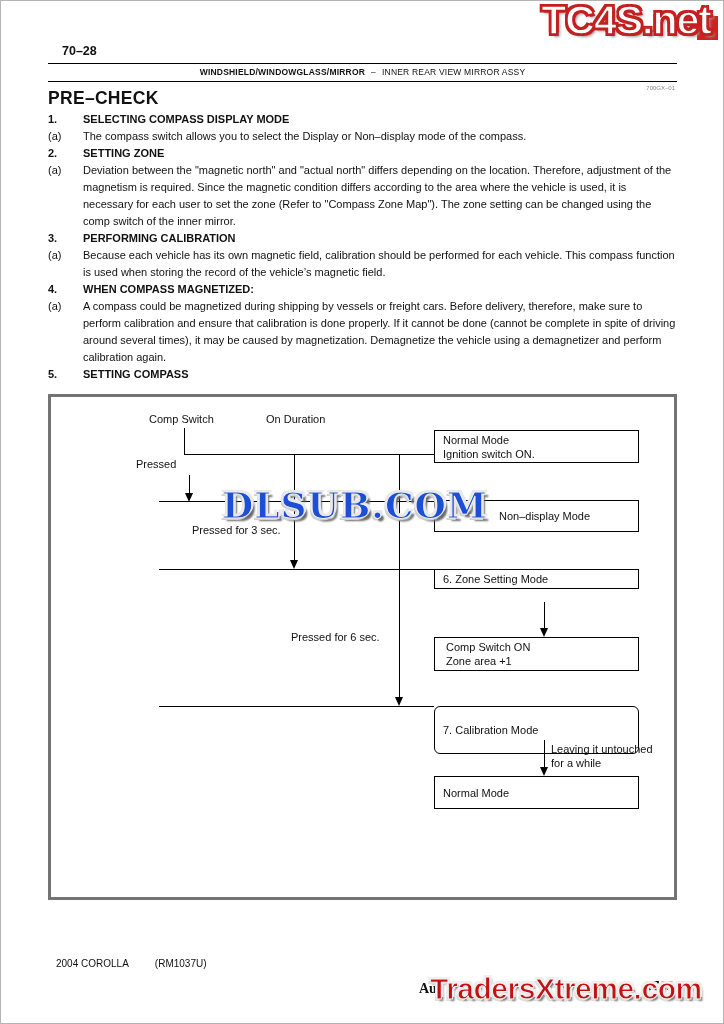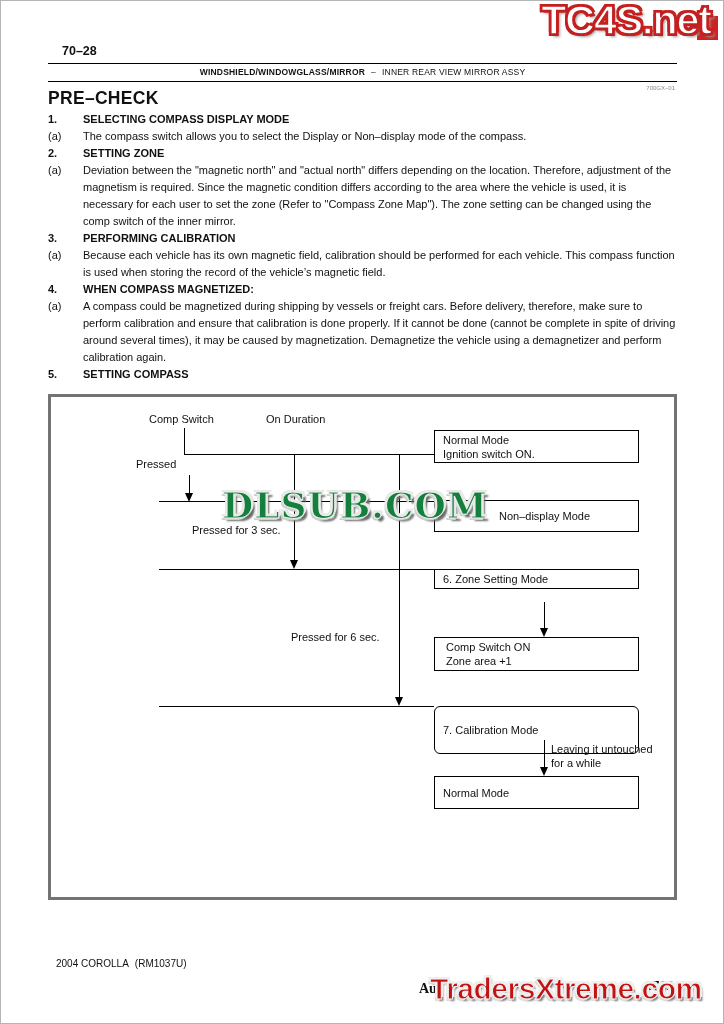--- a/index.html
+++ b/index.html
@@ -35,36 +35,36 @@
   .vline { position: absolute; width: 1px; background: #000; }
   .ahead { position: absolute; width: 0; height: 0; border-left: 4px solid transparent; border-right: 4px solid transparent; border-top: 9px solid #000; }
   .fbox {
     position: absolute; left: 383px; width: 205px; border: 1px solid #000; background: #fff;
     display: flex; flex-direction: column; justify-content: center;
     padding-left: 8px; font-size: 11px; line-height: 14px;
   }
   .fbox.indent { padding-left: 64px; }
 
   
-  .footer-left { position: absolute; left: 55px; top: 957px; font-size: 10px; display: flex; gap: 6px; }
+  .footer-left { position: absolute; left: 55px; top: 957px; font-size: 10px; display: flex; gap: 26px; }
   .page-num { position: absolute; left: 644px; top: 977px; font-size: 13px; font-weight: bold; z-index: 2; }
   .author-frag { position: absolute; left: 418px; top: 980px; font-size: 14px; font-weight: bold; font-family: "Liberation Serif", serif; z-index: 2; }
 
   
   .wm-top {
     position: absolute; top: -4px; right: 12px; z-index: 11;
     font-size: 41px; font-weight: bold; color: #fff;
     -webkit-text-stroke: 1.5px #c42020;
     text-shadow: -2px -2px 0 #c42020, 2px -2px 0 #c42020, -2px 2px 0 #c42020, 2px 2px 0 #c42020, 3px 3px 3px #999;
     letter-spacing: -1px;
   }
   .wm-top-square { position: absolute; top: 15px; right: 5px; width: 21px; height: 24px; background: #cc2222; z-index: 10; }
   .wm-mid {
     position: absolute; left: 221px; top: 483px; z-index: 10;
-    font-family: "DejaVu Serif", serif; font-size: 36px; font-weight: bold; color: #15803d;
+    font-family: "DejaVu Serif", serif; font-size: 36px; font-weight: bold; color: #1d4ed8;
     -webkit-text-stroke: 1px #efefef;
     text-shadow: -2px -2px 0 #e8e8e8, 2px -2px 0 #e8e8e8, -2px 2px 0 #cfcfcf, 3px 3px 2px #6a6a6a;
     letter-spacing: 1px; white-space: nowrap;
   }
   .wm-bottom {
     position: absolute; left: 429px; top: 971px; z-index: 10;
     font-size: 30px; font-weight: bold; color: #c41212;
     -webkit-text-stroke: 1px #f2f2f2;
     text-shadow: -2px -2px 0 #eee, 2px -2px 0 #eee, -2px 2px 0 #ddd, 2px 2px 2px #777;
     letter-spacing: -0.5px; white-space: nowrap;

